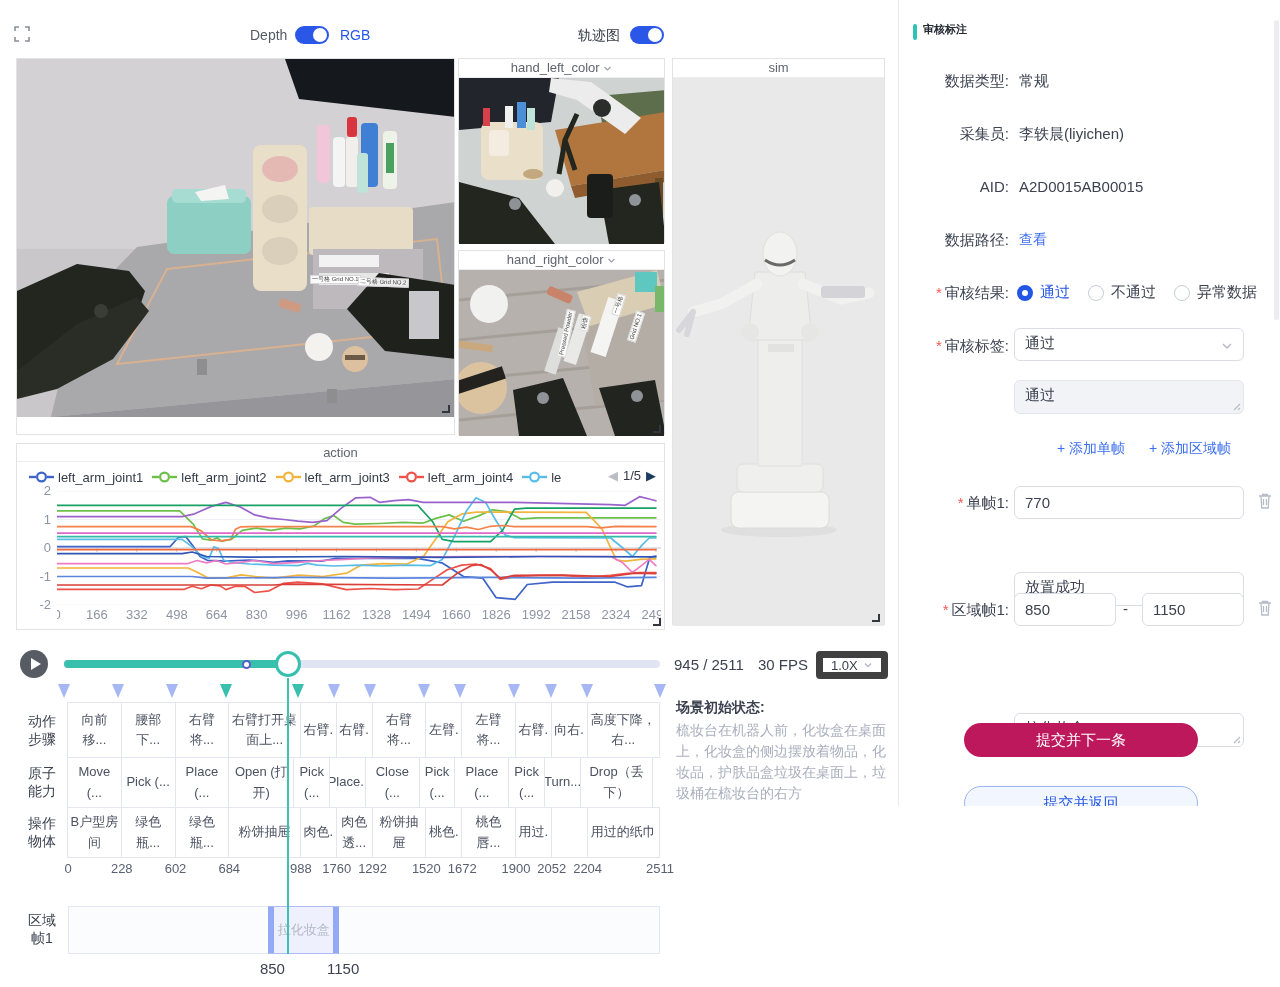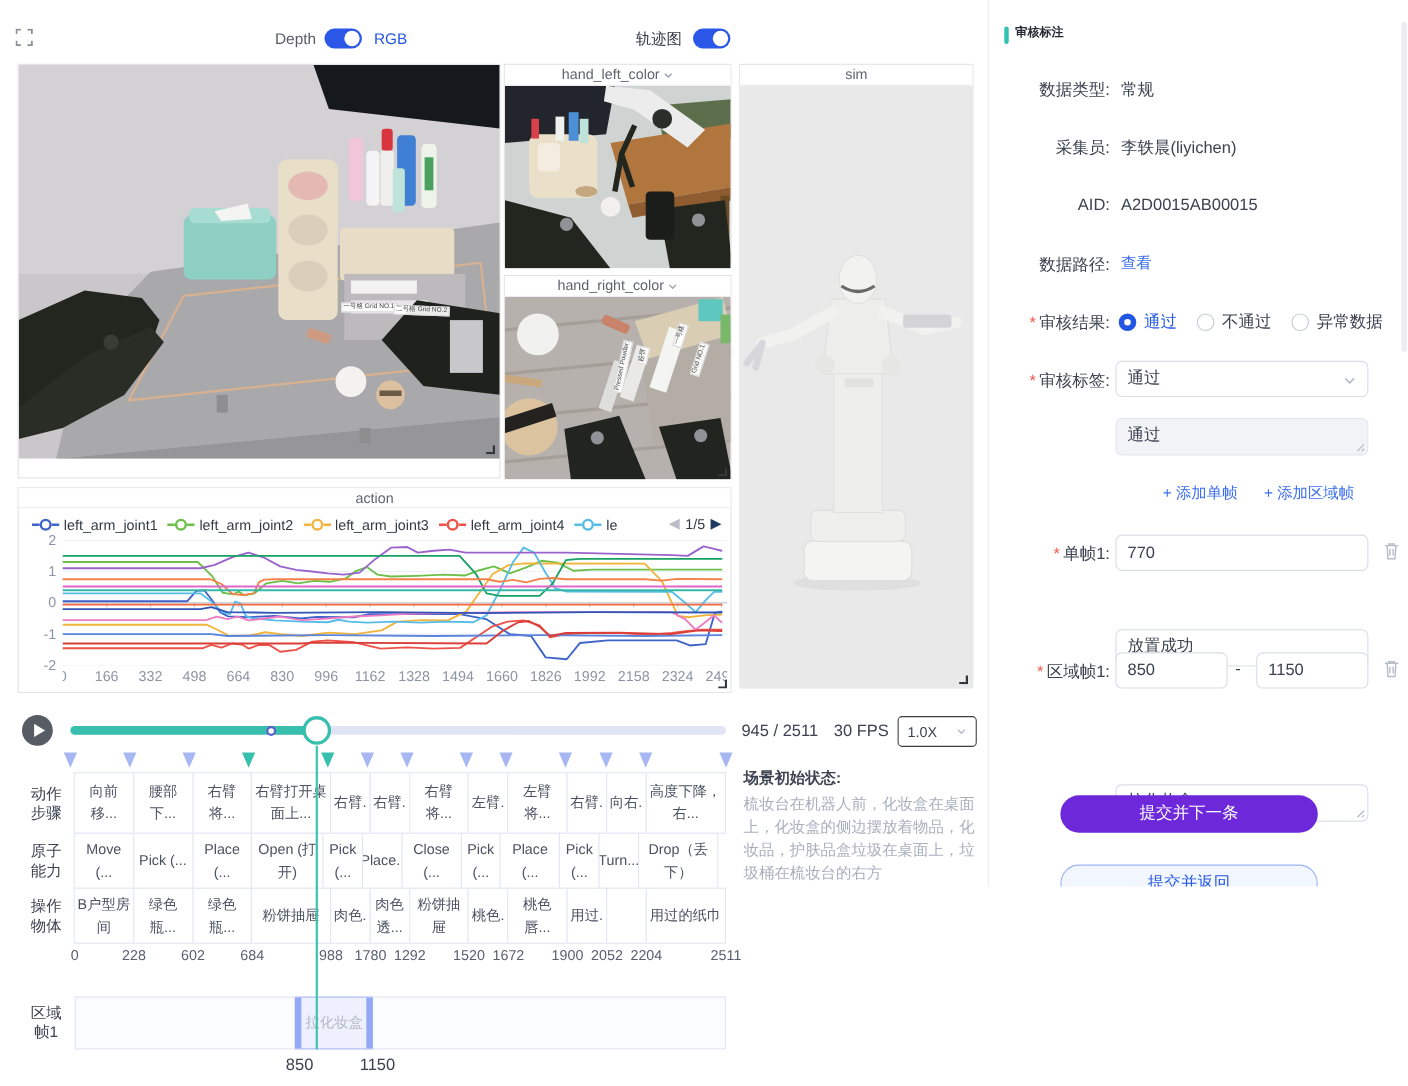--- a/index.html
+++ b/index.html
@@ -337,21 +337,21 @@
     <svg width="28" height="28" viewBox="0 0 28 28">
         <polygon points="11,8 21,14 11,20" fill="#fff"></polygon>
       </svg>
   </div>
   <div class="abs" style="left:64px;top:660px;width:596px;height:8px;border-radius:4px;background:#e0e4f4;"></div>
   <div class="abs" id="progress-fill" style="left: 64px; top: 660px; height: 8px; border-radius: 4px; background: rgb(56, 191, 174); width: 224.301px;"></div>
   <div class="abs" id="frame-dot" style="top: 659.5px; width: 9px; height: 9px; border-radius: 50%; background: rgb(255, 255, 255); border: 2.5px solid rgb(91, 95, 199); box-sizing: border-box; left: 242.264px;"></div>
   <div class="abs" id="progress-handle" style="top: 651px; width: 26px; height: 26px; border-radius: 50%; background: rgb(255, 255, 255); border: 3px solid rgb(56, 191, 174); box-sizing: border-box; left: 275.301px;"></div>
   <div class="abs" style="left:674px;top:656px;font-size:15px;color:#3c4250;">945 / 2511</div>
   <div class="abs" style="left:758px;top:656px;font-size:15px;color:#3c4250;">30 FPS</div>
-  <div class="abs" style="left:816px;top:651px;width:72px;height:28px;border:1px solid #404040;border-radius:4px;box-sizing:border-box;display:flex;align-items:center;justify-content:space-between;padding:0 8px;cursor:pointer;">
+  <div class="abs" style="left:816px;top:651px;width:72px;height:28px;border:7px solid #404040;border-radius:4px;box-sizing:border-box;display:flex;align-items:center;justify-content:space-between;padding:0 8px;cursor:pointer;">
     <span style="font-size:13px;color:#3c4250;">1.0X</span>
     <svg width="10" height="10" viewBox="0 0 10 10">
         <path d="M2 3.5l3 3 3-3" fill="none" stroke="#b4b9c6" stroke-width="1.3"></path>
       </svg>
   </div>
 
   <div id="markers">
       <div class="tri" style="border-top: 14px solid rgb(166, 183, 243); left: 57.5px; top: 684px;"></div>
       <div class="tri" style="border-top: 14px solid rgb(166, 183, 243); left: 111.617px; top: 684px;"></div>
       <div class="tri" style="border-top: 14px solid rgb(166, 183, 243); left: 165.734px; top: 684px;"></div>
@@ -418,21 +418,21 @@
         <div class="tcell" style="width: 36.8359px; height: 51px;"></div>
         <div class="tcell" style="width: 73.3791px; height: 51px;">用过的纸巾</div>
       </div>
     </div>
   <div class="abs" id="axis-numbers" style="left:0;top:861px;height:16px;">
       <span class="axnum" style="left: 68px;">0</span>
       <span class="axnum" style="left: 121.754px;">228</span>
       <span class="axnum" style="left: 175.508px;">602</span>
       <span class="axnum" style="left: 229.262px;">684</span>
       <span class="axnum" style="left: 300.933px;">988</span>
-      <span class="axnum" style="left: 336.769px;">1780</span>
+      <span class="axnum" style="left: 336.769px;">1760</span>
       <span class="axnum" style="left: 372.605px;">1292</span>
       <span class="axnum" style="left: 426.359px;">1520</span>
       <span class="axnum" style="left: 462.195px;">1672</span>
       <span class="axnum" style="left: 515.949px;">1900</span>
       <span class="axnum" style="left: 551.785px; text-align: right;">2052</span>
       <span class="axnum" style="left: 587.621px;">2204</span>
       <span class="axnum" style="left: 660px;">2511</span>
     </div>
 
   <div class="abs" style="left:676px;top:699px;width:218px;">
@@ -522,19 +522,19 @@
         <path d="M2 4h12M5.5 4V2.5h5V4M4 4l.8 12h6.4L12 4M6.5 7v6M9.5 7v6" fill="none" stroke="#b7bcc8" stroke-width="1.3"></path>
       </svg>
 
     <div class="fbox talike" style="left:115px;top:645px;width:230px;height:34px;">
       <span>拉化妆盒</span>
       <svg class="resize-glyph" viewBox="0 0 9 9">
           <path d="M8 2L2 8M8 6L6 8" stroke="#b9bdc8" stroke-width="1.2"></path>
         </svg>
     </div>
 
-    <div class="pillbtn" style="left:65px;top:723px;background:#6d28d9;color:#fff;">提交并下一条</div>
+    <div class="pillbtn" style="left:65px;top:723px;background:#be185d;color:#fff;">提交并下一条</div>
     <div class="pillbtn" style="left:65px;top:786px;background:#f2f6ff;color:#2456e6;border:1px solid #9db4f5;box-sizing:border-box;line-height:32px;">提交并返回</div>
 
     <div class="abs" style="left:375px;top:20px;width:5px;height:300px;border-radius:3px;background:#ededf0;"></div>
   </div>
 
 </div>
 
 </body></html>

